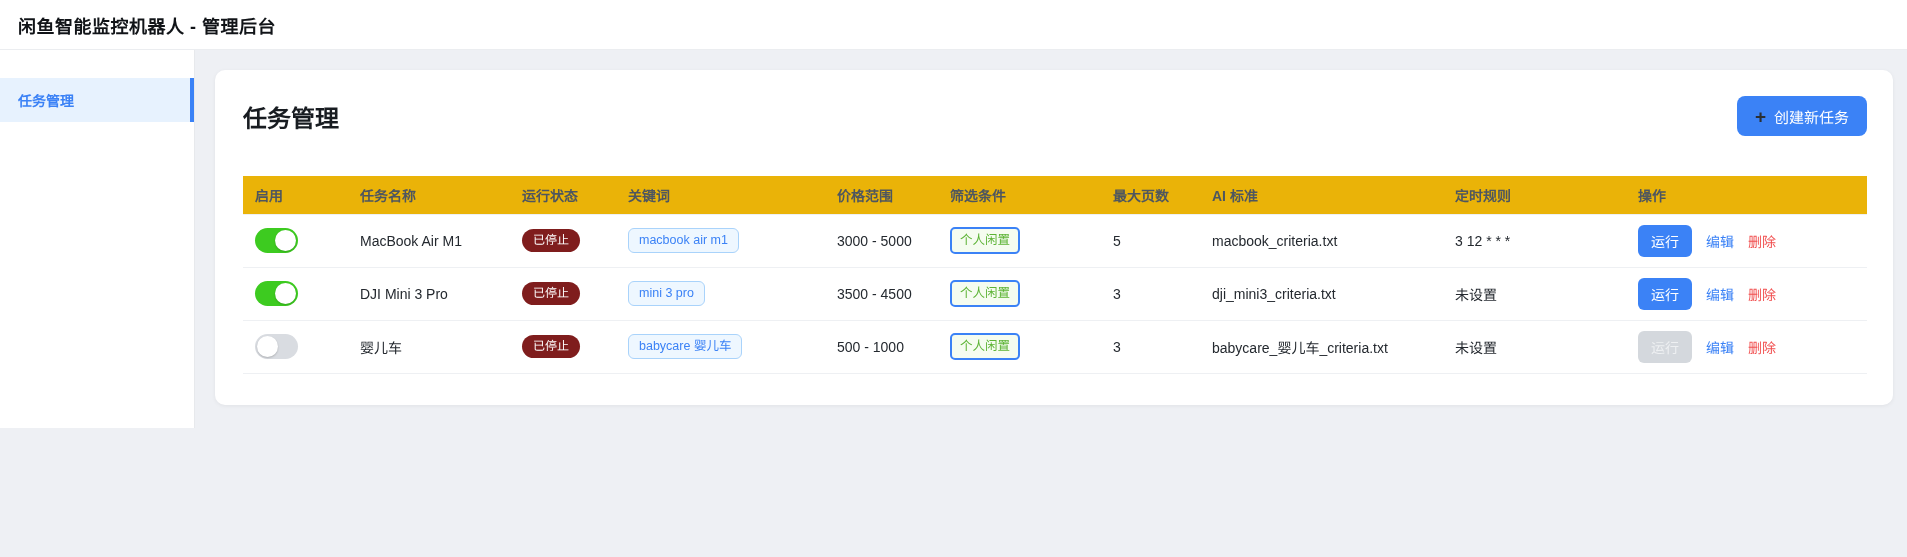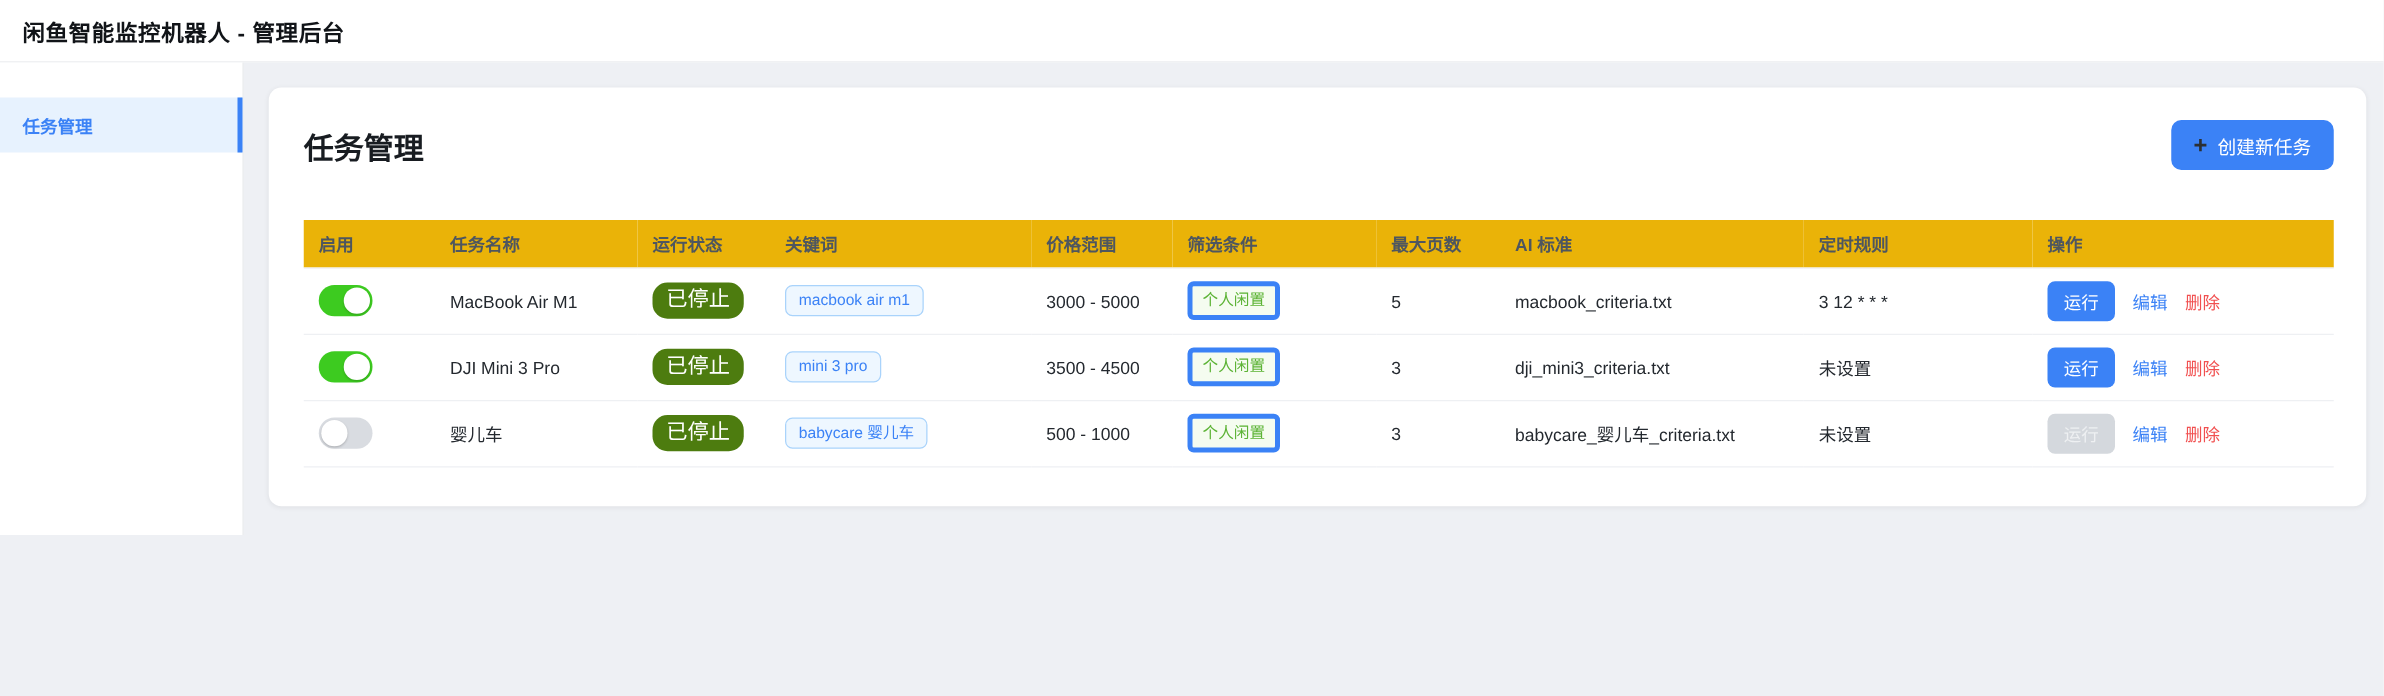--- a/index.html
+++ b/index.html
@@ -75,30 +75,30 @@
   .toggle.on  { background:#3dcb20; }
   .toggle.off { background:#d9dce1; }
   .toggle .knob {
     position:absolute; top:2px; width:21px; height:21px; border-radius:50%;
     background:#ffffff; box-shadow:0 1px 2px rgba(0,0,0,.2);
   }
   .toggle.on  .knob { right:2px; }
   .toggle.off .knob { left:2px; }
 
   .status-badge {
-    display:inline-block; background:#4d7c0f; color:#ffffff;
-    font-size:17px; padding:4px 11px; border-radius:12px; line-height:1.2;
+    display:inline-block; background:#7f1d1d; color:#ffffff;
+    font-size:12px; padding:4px 11px; border-radius:12px; line-height:1.2;
   }
   .kw-tag {
     display:inline-block; background:#eef7ff; border:1px solid #a9d3fb;
     color:#3b82f6; font-size:12.5px; padding:4px 10px; border-radius:6px;
     line-height:1.2;
   }
   .filter-tag {
-    display:inline-block; background:#f5fcf0; border:4px solid #3b82f6;
+    display:inline-block; background:#f5fcf0; border:2px solid #3b82f6;
     color:#5cb335; font-size:12.5px; padding:3px 8px; border-radius:5px;
     line-height:1.3;
   }
 
   .run-btn {
     background:#3b82f6; color:#ffffff; border:none; border-radius:6px;
     font-size:14px; font-family:inherit; padding:6px 13px; cursor:pointer;
     margin-right:14px;
   }
   .run-btn.disabled { background:#d4d8dd; color:#eef0f2; cursor:default; }

